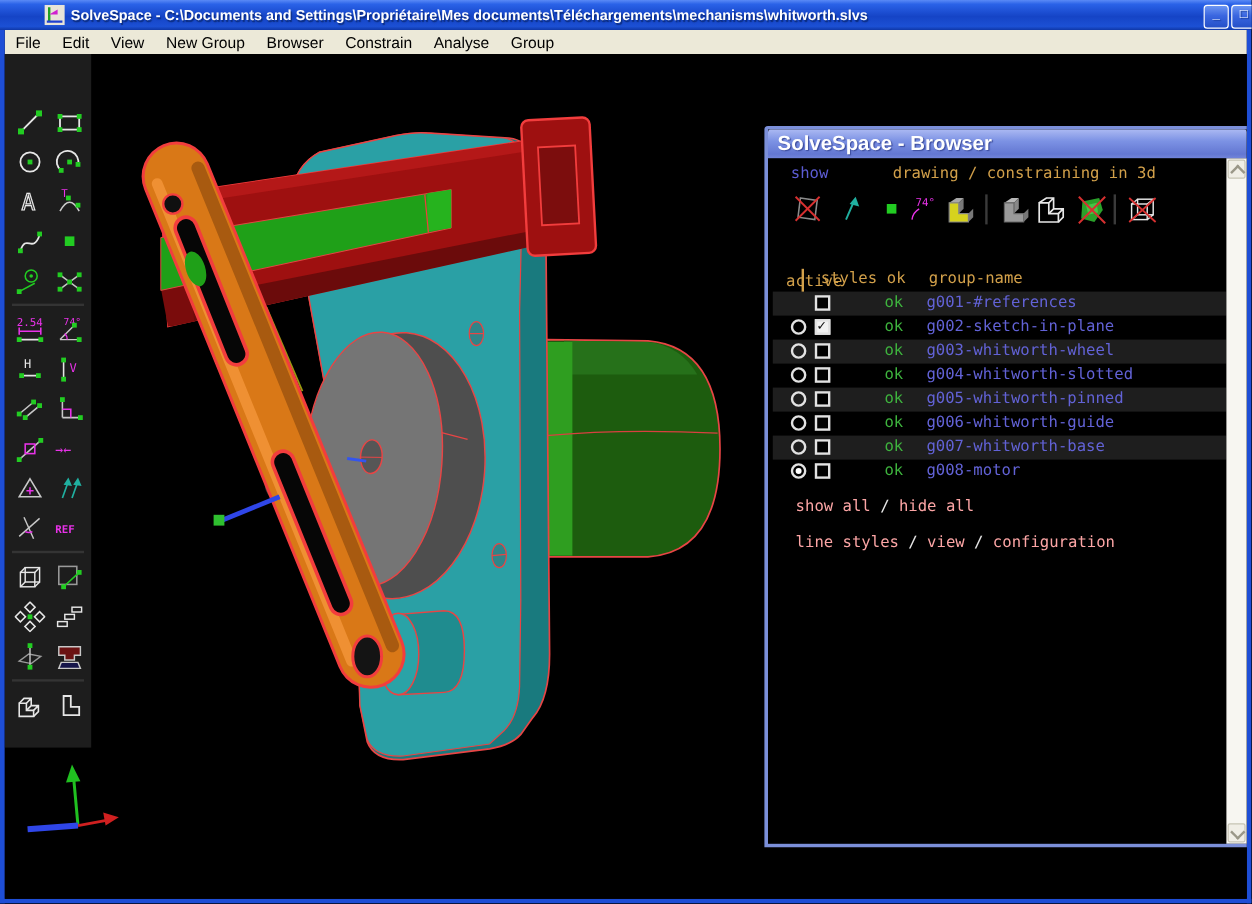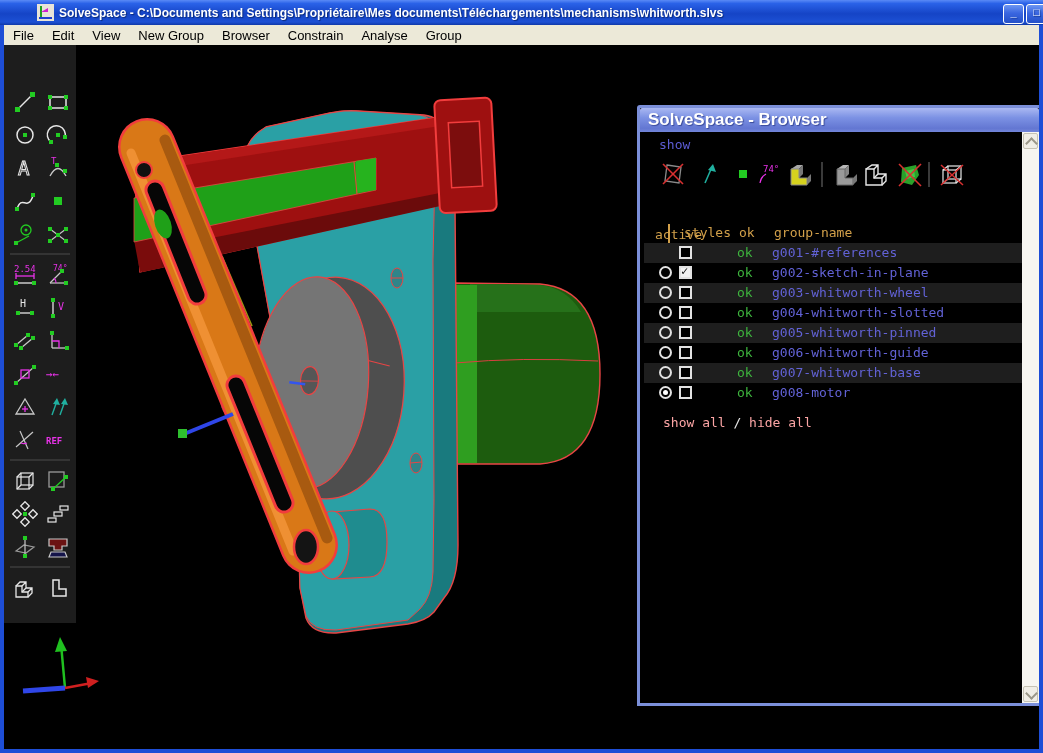--- a/index.html
+++ b/index.html
@@ -466,20 +466,21 @@
     </div>
   </div>
 
   <div class="bwin">
     <div class="btitle">
       <span>SolveSpace - Browser</span>
     </div>
 
     <div class="bcontent">
       <span class="bnav-home">show</span>
+      <span class="bnav-path">drawing / constraining in 3d</span>
 
       <div class="bicons">
         <svg class="bicon" style="left:20px" width="26" height="26" viewBox="0 0 26 26">
             <polygon points="7,4 21,6 19,22 5,20" fill="none" stroke="#8a8a8a" stroke-width="1.3"></polygon>
             <line x1="3" y1="3" x2="23" y2="23" stroke="#d83030" stroke-width="1.6"></line>
             <line x1="23" y1="3" x2="3" y2="23" stroke="#d83030" stroke-width="1.6"></line>
           </svg>
         <svg class="bicon" style="left:56px" width="26" height="26" viewBox="0 0 26 26">
             <line x1="9" y1="22" x2="16" y2="6" stroke="#20b0a0" stroke-width="1.6"></line>
             <polygon points="17,3 12,9 20,11" fill="#20b0a0"></polygon>
@@ -582,20 +583,27 @@
         <span class="cb"></span>
         <span class="g-ok">ok</span>
         <span class="g-name">g008-motor</span>
       </div>
 
       <div class="blinks1">
         <span class="blink">show all</span>
         <span class="bsl"> <span>/</span> </span>
         <span class="blink">hide all</span>
       </div>
+      <div class="blinks2">
+        <span class="blink">line styles</span>
+        <span class="bsl"> <span>/</span> </span>
+        <span class="blink">view</span>
+        <span class="bsl"> <span>/</span> </span>
+        <span class="blink">configuration</span>
+      </div>
     </div>
 
     <div class="bscroll">
       <div class="sbtn up">
           <div class="chev"></div>
         </div>
       <div class="sbtn dn">
           <div class="chev"></div>
         </div>
     </div>

